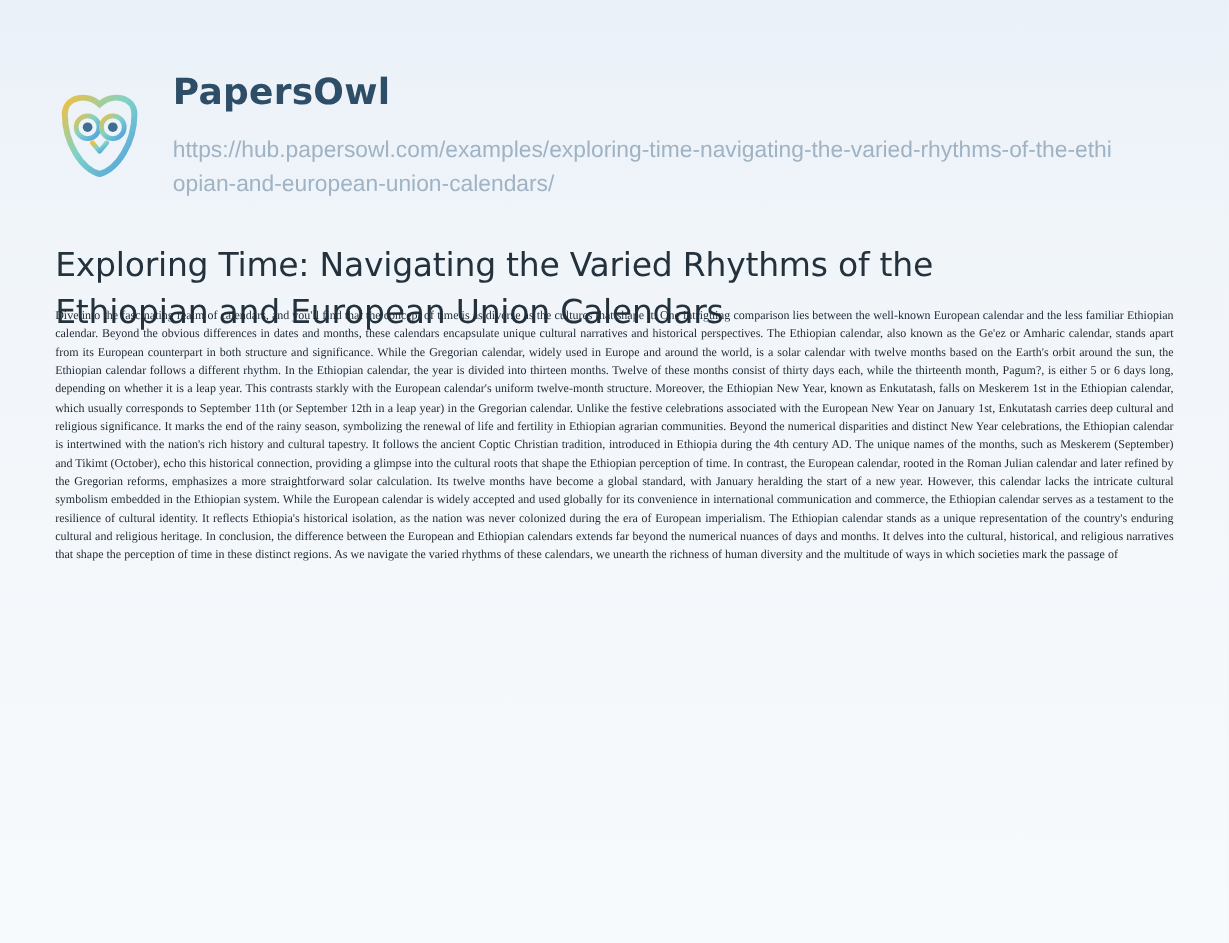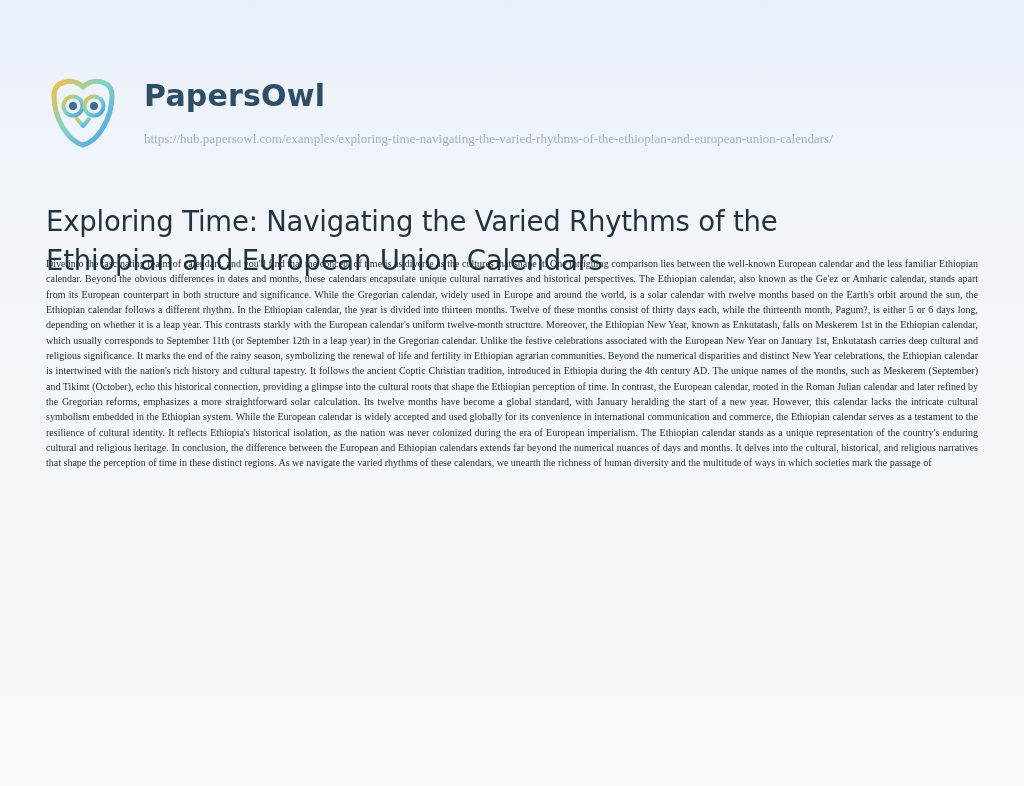--- a/index.html
+++ b/index.html
@@ -42,22 +42,22 @@
   }
   .brand {
     font-family: "DejaVu Sans", sans-serif;
     font-size: 30px;
     font-weight: bold;
     color: #2d4e66;
     letter-spacing: 0.2px;
     line-height: 1.1;
   }
   .url {
-    font-family: Liberation Serif, serif;
-    font-size: 13px;
+    font-family: Liberation Sans, sans-serif;
+    font-size: 19px;
     color: #9fb3c4;
     line-height: 1.45;
     margin-top: 18px;
     max-width: 790px;
     word-break: break-all;
   }
   .title {
     position: absolute;
     left: 46px;
     top: 184px;

